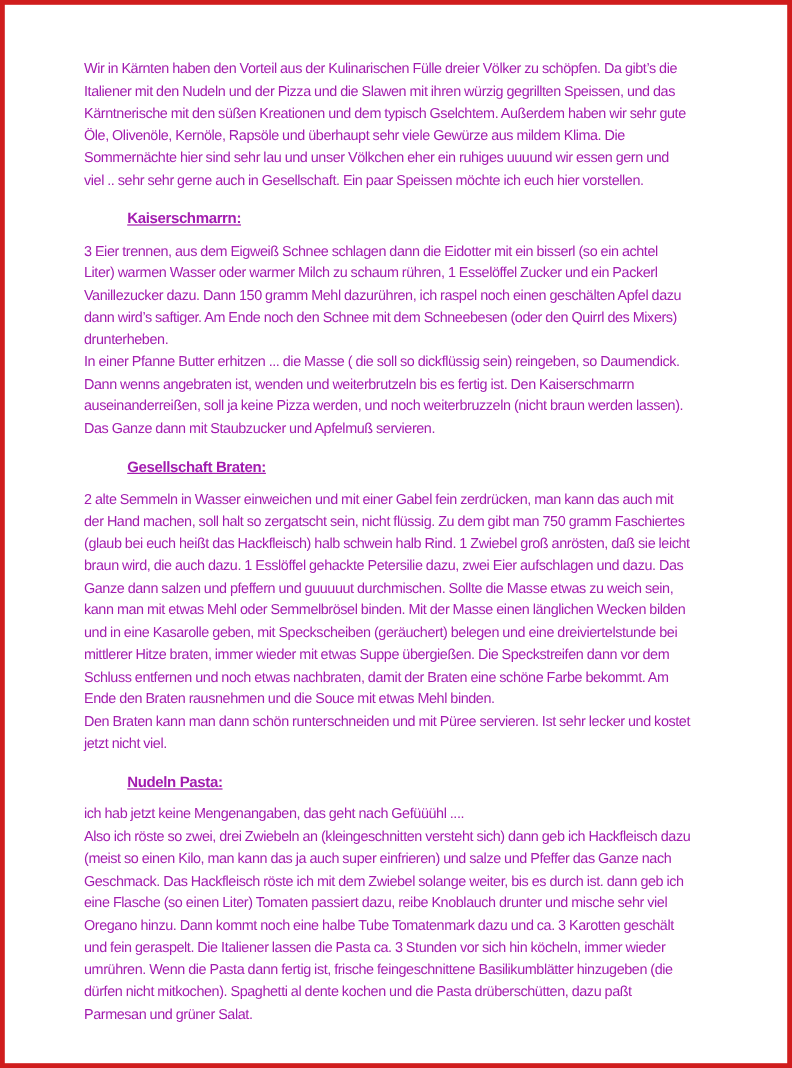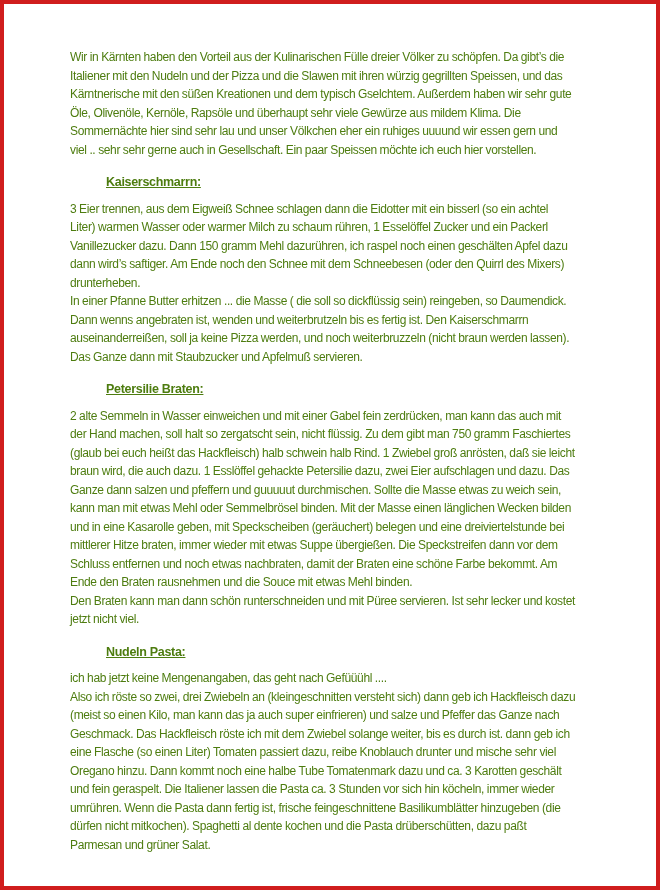--- a/index.html
+++ b/index.html
@@ -38,42 +38,42 @@
     text-decoration: underline;
     line-height: 18.5px;
     letter-spacing: -0.3px;
     margin: 0 0 8px 0;
     padding-left: 36px;
   }
 </style>
 </head>
 <body>
 
-<div class="page" style="border-color: rgb(208, 29, 29); background: rgb(255, 255, 255); color: #4d7c0f;">
+<div class="page" style="border-color: rgb(208, 29, 29); background: rgb(255, 255, 255); color: #a21caf;">
   <div class="content">
 
     <p class="body-text">Wir in Kärnten haben den Vorteil aus der Kulinarischen Fülle dreier Völker zu schöpfen. Da gibt’s die
 Italiener mit den Nudeln und der Pizza und die Slawen mit ihren würzig gegrillten Speissen,  und das
 Kärntnerische mit den süßen  Kreationen und dem typisch Gselchtem. Außerdem haben wir sehr gute
 Öle, Olivenöle, Kernöle, Rapsöle und überhaupt sehr viele Gewürze aus mildem Klima. Die
 Sommernächte hier sind sehr lau und unser Völkchen eher ein ruhiges uuuund wir essen gern und
 viel .. sehr sehr gerne auch in Gesellschaft.  Ein paar Speissen möchte ich euch hier vorstellen.</p>
 
     <h2 class="section-heading">Kaiserschmarrn:</h2>
     <p class="body-text">3 Eier trennen, aus dem Eigweiß Schnee schlagen dann die Eidotter mit ein bisserl  (so ein achtel
 Liter) warmen Wasser oder warmer Milch  zu schaum rühren, 1 Esselöffel Zucker und ein Packerl
 Vanillezucker dazu. Dann 150 gramm Mehl dazurühren, ich raspel noch einen geschälten Apfel dazu
 dann wird’s saftiger. Am Ende noch den Schnee mit dem Schneebesen (oder den Quirrl des Mixers)
 drunterheben.
 In einer Pfanne Butter erhitzen ... die Masse ( die soll so dickflüssig sein)  reingeben, so Daumendick.
 Dann wenns angebraten ist, wenden und weiterbrutzeln bis es fertig ist. Den Kaiserschmarrn
 auseinanderreißen, soll ja keine Pizza werden, und noch weiterbruzzeln (nicht braun werden lassen).
 Das Ganze dann mit Staubzucker und Apfelmuß servieren.</p>
 
-    <h2 class="section-heading">Petersilie Braten:</h2>
+    <h2 class="section-heading">Gesellschaft Braten:</h2>
     <p class="body-text">2 alte Semmeln in Wasser einweichen und mit einer Gabel fein zerdrücken, man kann das auch mit
 der Hand machen, soll halt so zergatscht sein, nicht flüssig. Zu dem gibt man 750 gramm Faschiertes
 (glaub bei euch heißt das Hackfleisch) halb schwein halb Rind.  1 Zwiebel groß anrösten, daß sie leicht
 braun wird, die auch dazu. 1 Esslöffel gehackte Petersilie dazu,  zwei Eier aufschlagen und dazu. Das
 Ganze dann salzen und pfeffern und guuuuut durchmischen. Sollte die Masse etwas zu weich sein,
 kann man mit etwas Mehl oder Semmelbrösel binden. Mit der Masse einen länglichen Wecken bilden
 und in eine Kasarolle geben, mit Speckscheiben (geräuchert) belegen und eine dreiviertelstunde bei
 mittlerer Hitze braten, immer wieder mit etwas Suppe übergießen. Die Speckstreifen dann vor dem
 Schluss entfernen und noch etwas nachbraten, damit der Braten eine schöne Farbe bekommt.   Am
 Ende den Braten rausnehmen und die Souce mit etwas Mehl binden.

